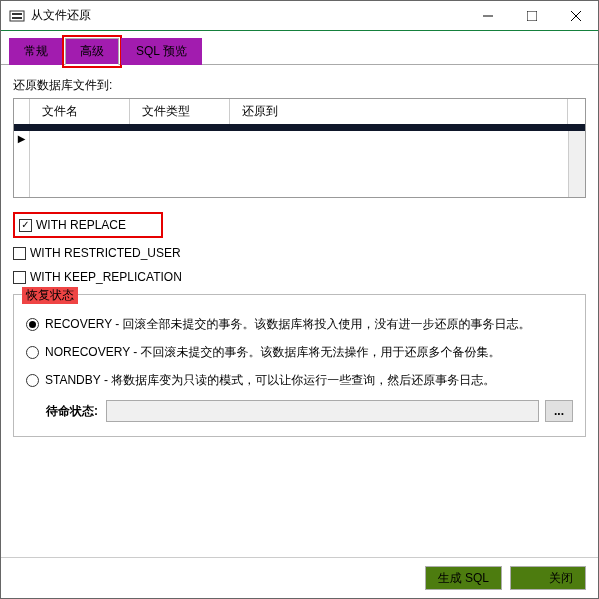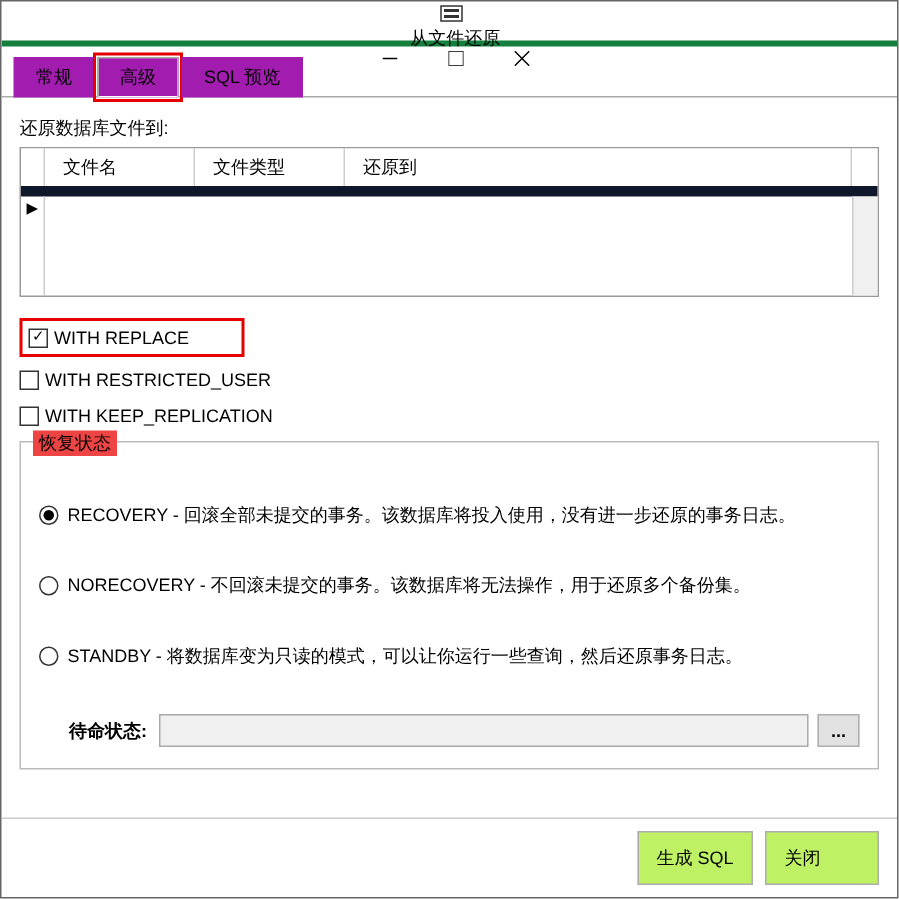--- a/index.html
+++ b/index.html
@@ -15,22 +15,21 @@
       height: 599px;
       border: 1px solid #666;
       display: flex;
       flex-direction: column;
     }
     .titlebar {
       height: 30px;
       display: flex;
       align-items: center;
       padding-left: 8px;
-      border-bottom: 4px solid #15803d;
-      flex-direction: column;
+      border-bottom: 1px solid #15803d;
     }
     .titlebar-icon {
       width: 16px;
       height: 16px;
       margin-right: 6px;
       display: inline-flex;
       align-items: center;
       justify-content: center;
     }
     .titlebar-title {
@@ -151,21 +150,21 @@
     .fieldset-legend {
       position: absolute;
       top: -8px;
       left: 8px;
       background: #ef4444;
       padding: 0 4px;
     }
     .radio-row {
       display: flex;
       align-items: center;
-      margin: 30px 0;
+      margin: 11px 0;
     }
     .radio {
       width: 13px;
       height: 13px;
       border: 1px solid #333;
       border-radius: 50%;
       margin-right: 6px;
       display: inline-flex;
       align-items: center;
       justify-content: center;
@@ -205,26 +204,26 @@
     }
     .footer {
       border-top: 1px solid #ccc;
       padding: 8px 12px;
       display: flex;
       justify-content: flex-end;
       gap: 8px;
     }
     .btn {
       min-width: 76px;
-      height: 36px;
+      height: 24px;
       border: 1px solid #adadad;
-      background: #bef264;
-      display: flex;
-      align-items: center;
-      justify-content: flex-start;
+      background: #4d7c0f;
+      display: flex;
+      align-items: center;
+      justify-content: flex-end;
       padding: 0 12px;
     }
   </style>
 </head>
 <body>
 
 <div class="titlebar">
   <span class="titlebar-icon">
     <svg width="16" height="16" viewBox="0 0 16 16">
       <rect x="1" y="3" width="14" height="10" fill="none" stroke="#333" stroke-width="1"></rect>

